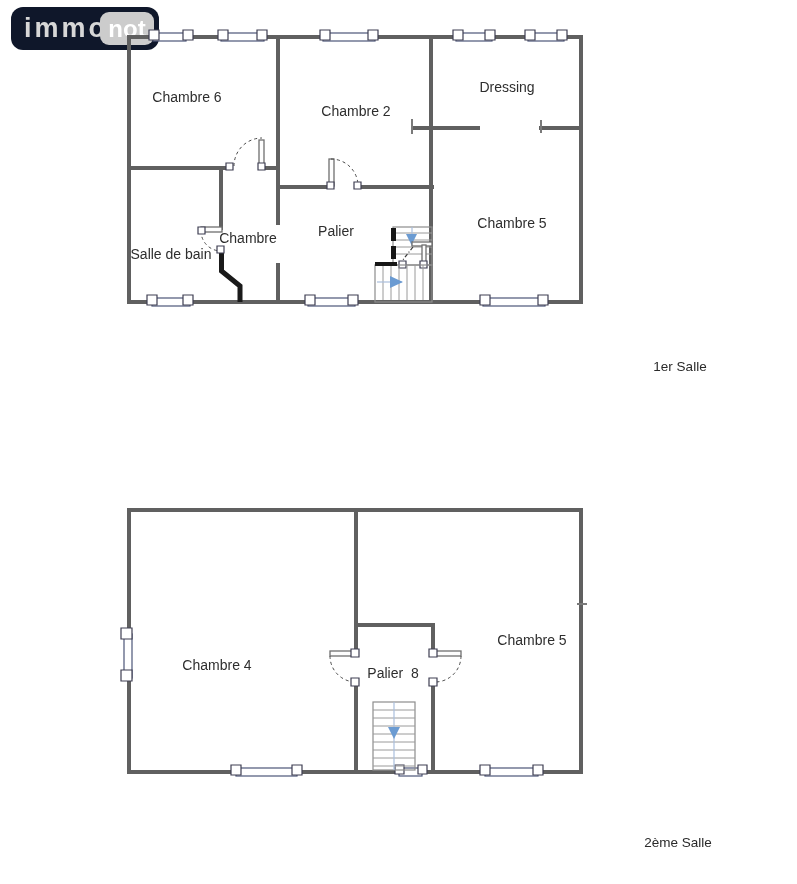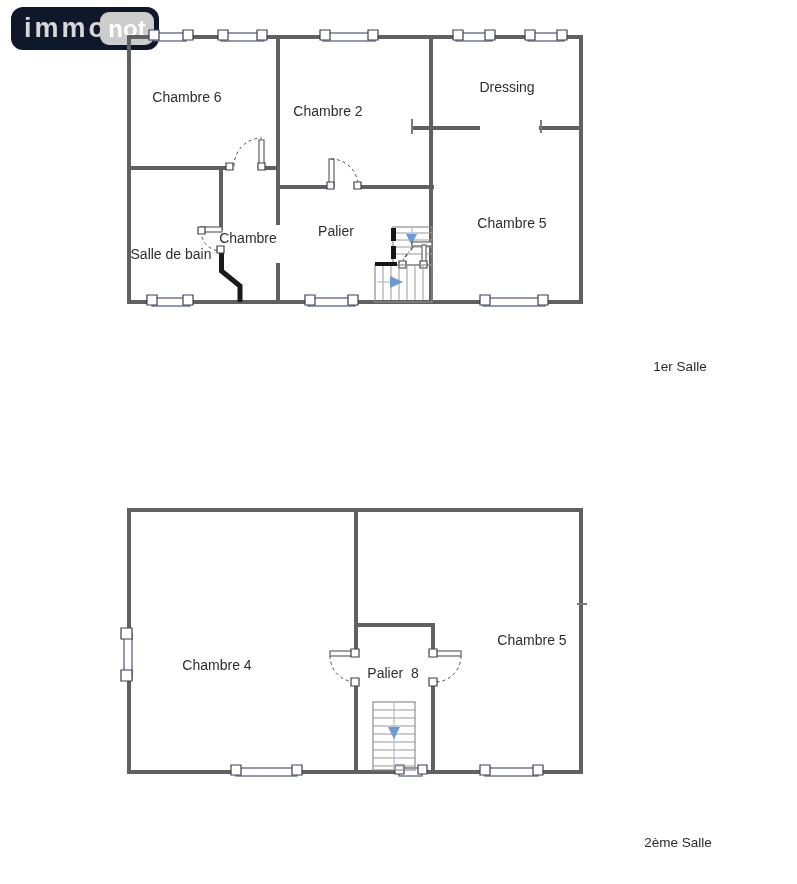--- a/index.html
+++ b/index.html
@@ -142,21 +142,21 @@
       <path class="sq" d="M429 649 h8 v8 h-8 Z M429 678 h8 v8 h-8 Z"></path>
 
       <rect class="box" x="373" y="702" width="42" height="68"></rect>
       <path class="tread" d="M373 710 H415 M373 718 H415 M373 726 H415 M373 734 H415 M373 742 H415 M373 750 H415 M373 758 H415 M373 766 H415"></path>
       <path class="walk" d="M394 702 V770" stroke="#aabfdd"></path>
       <path d="M388 727 L400 727 L394 739 Z" fill="#6b9bd2"></path>
     </g>
   </svg>
 
   <div class="room-label" style="left:187px;top:97px">Chambre 6</div>
-  <div class="room-label" style="left:328px;top:111px">Chambre 2</div>
+  <div class="room-label" style="left:356px;top:111px">Chambre 2</div>
   <div class="room-label" style="left:507px;top:87px">Dressing</div>
   <div class="room-label" style="left:512px;top:223px">Chambre 5</div>
   <div class="room-label" style="left:171px;top:254px">Salle de bain</div>
   <div class="room-label" style="left:248px;top:238px">Chambre</div>
   <div class="room-label" style="left:336px;top:231px">Palier</div>
 
   <div class="room-label" style="left:217px;top:665px">Chambre 4</div>
   <div class="room-label" style="left:393px;top:673px">Palier  8</div>
   <div class="room-label" style="left:532px;top:640px">Chambre 5</div>
 

